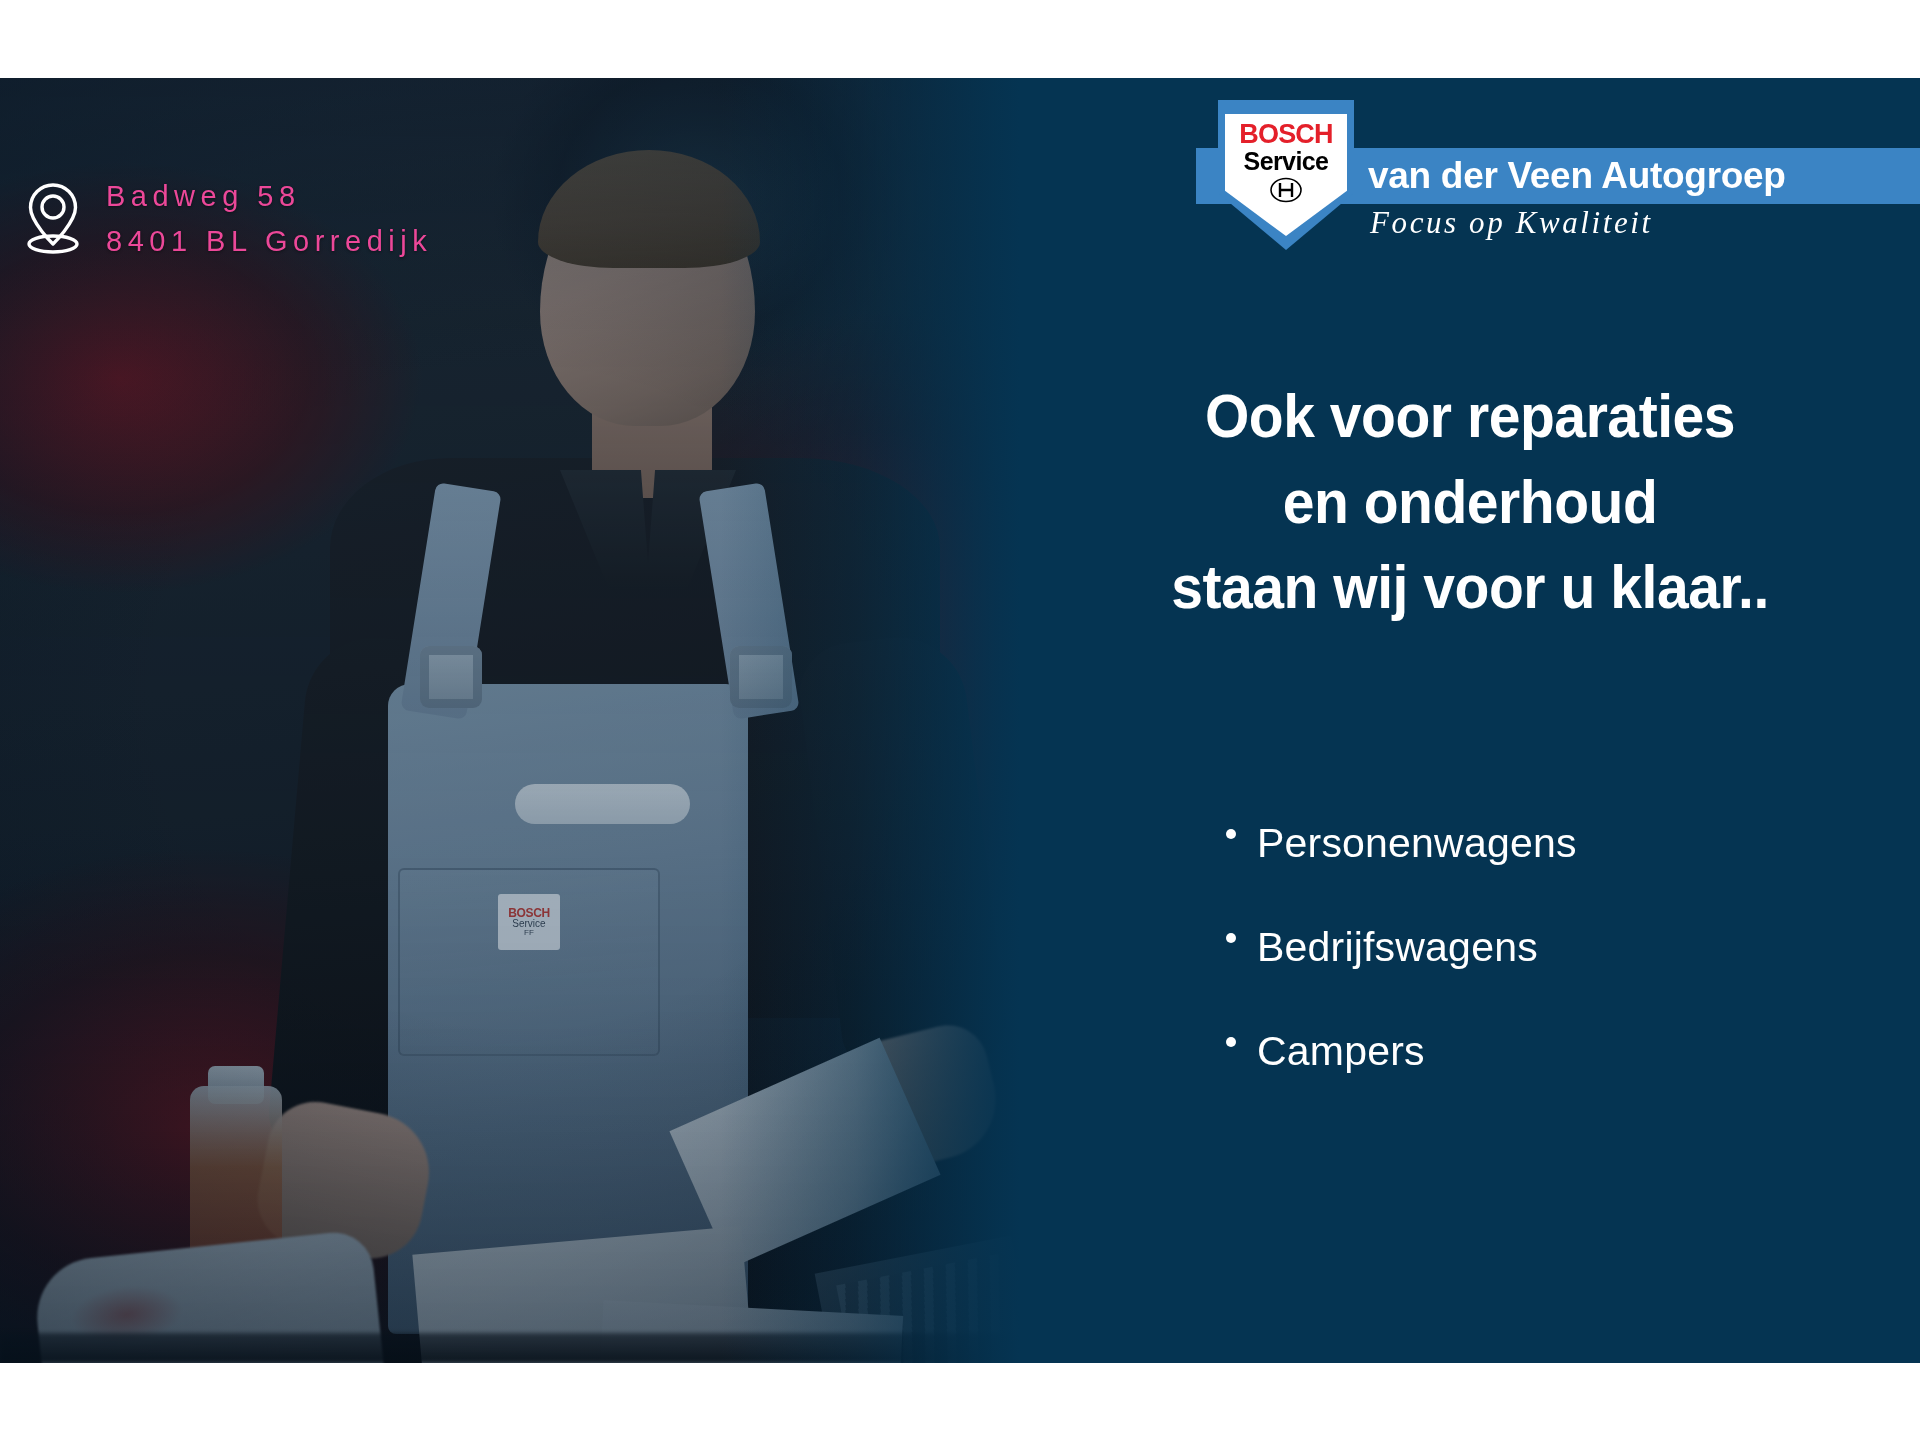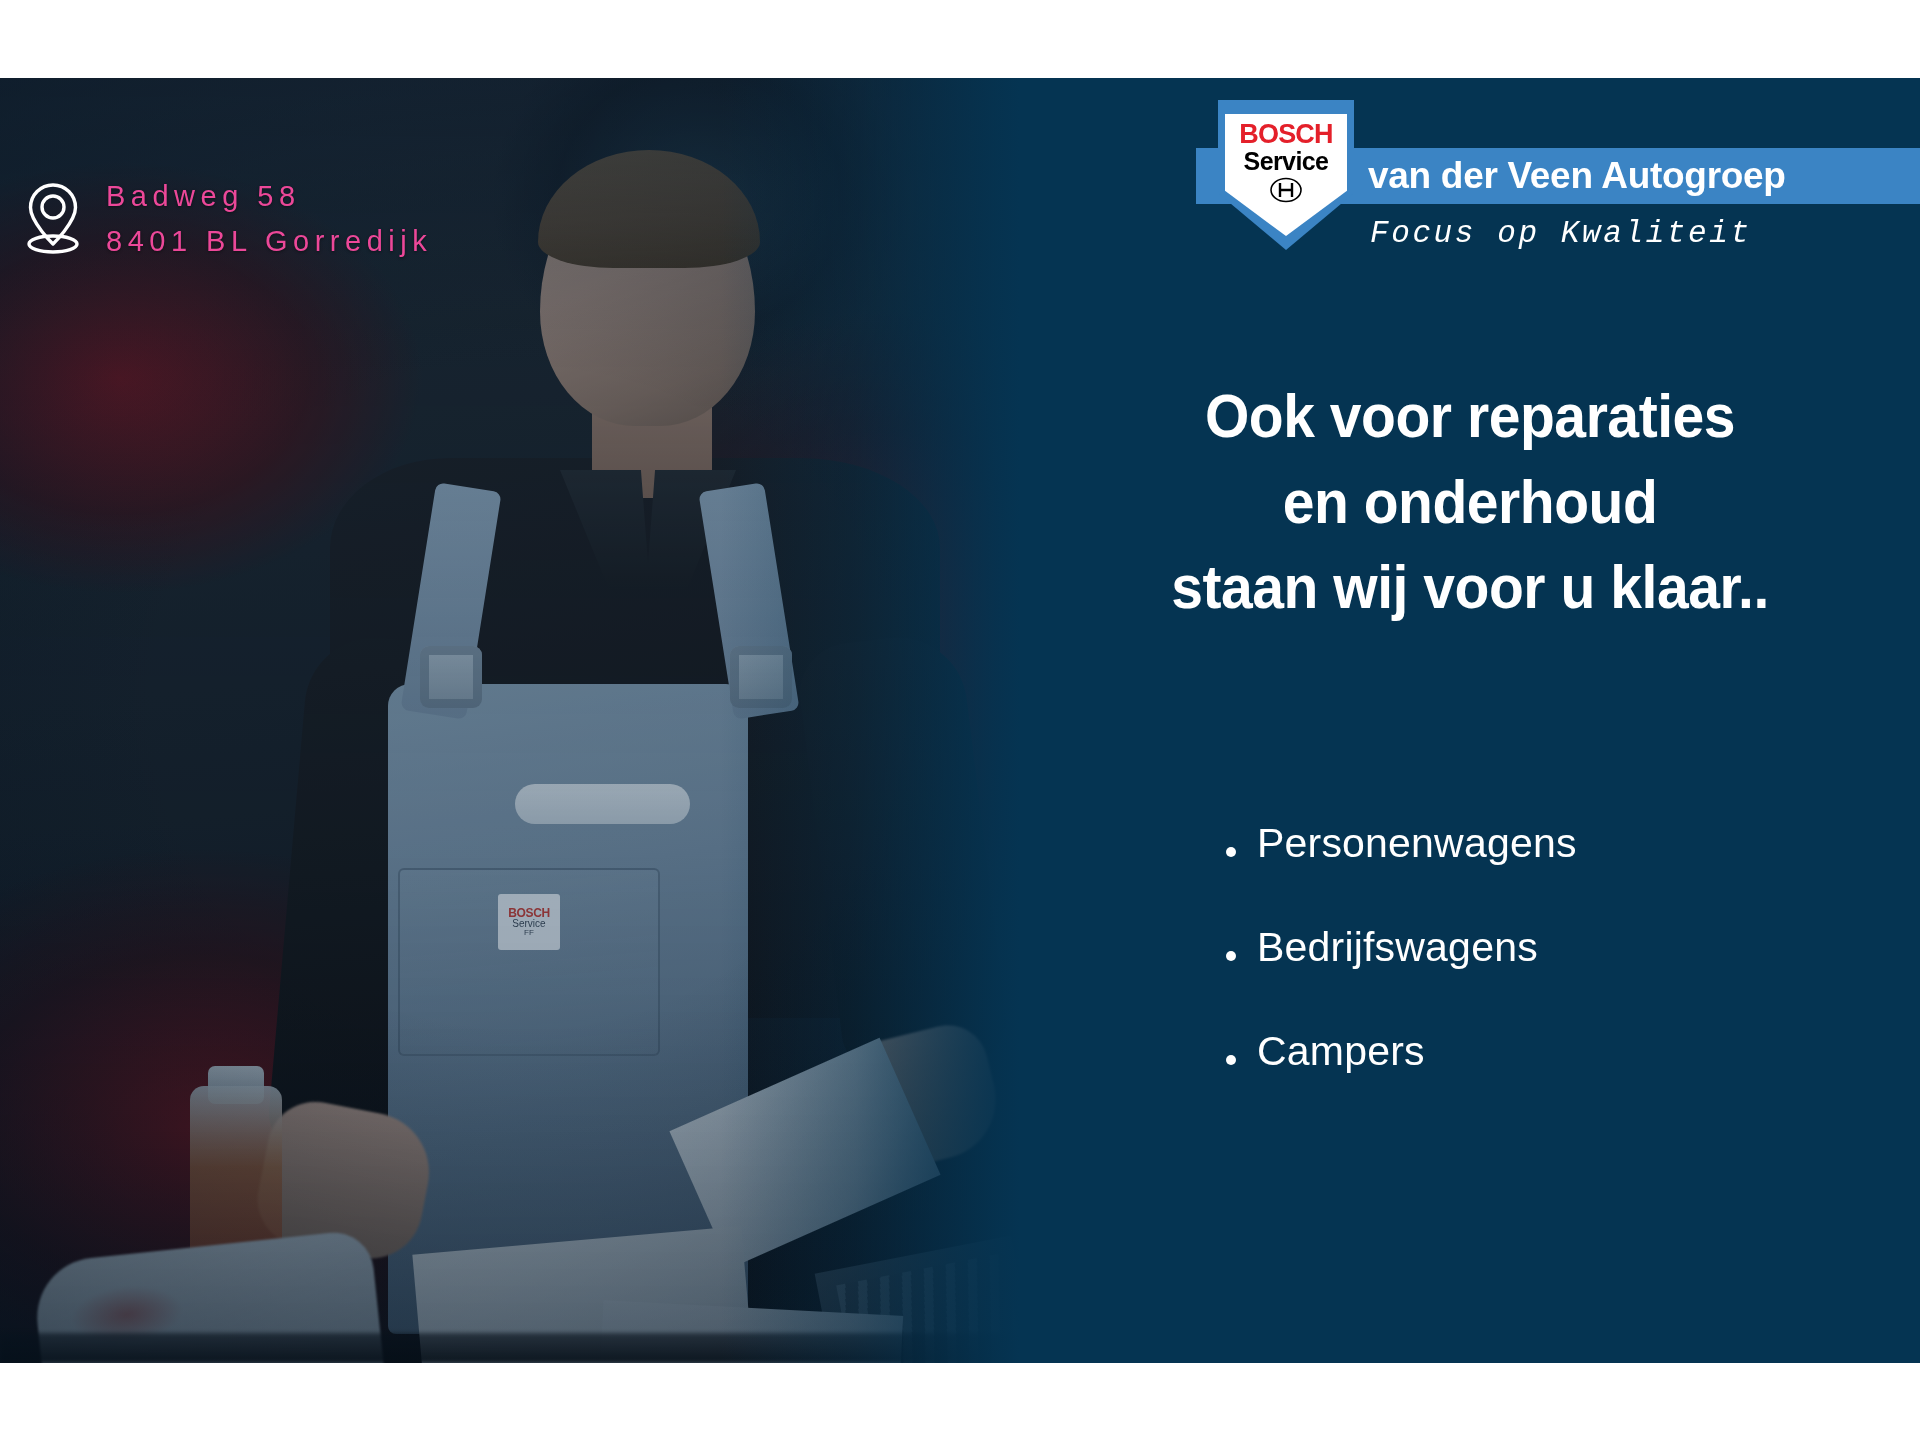--- a/index.html
+++ b/index.html
@@ -347,26 +347,26 @@
     color: #ffffff;
     font-size: 37px;
     font-weight: bold;
     letter-spacing: -0.3px;
     font-family: Liberation Sans, sans-serif;
     white-space: nowrap;
   }
   .brand-tagline {
     position: absolute;
     left: 174px;
-    top: 116px;
+    top: 105px;
     color: #ffffff;
     font-size: 31px;
     font-style: italic;
     letter-spacing: 2.6px;
-    font-family: Liberation Mono, monospace;
+    font-family: Liberation Serif, serif;
     white-space: nowrap;
   }
   
   .bosch-shield {
     position: absolute;
     left: 22px;
     top: 0;
     width: 136px;
     height: 150px;
   }
@@ -433,21 +433,21 @@
     margin: 0;
     padding: 0;
     color: #ffffff;
     font-family: "Liberation Sans", sans-serif;
     font-size: 41px;
     font-weight: normal;
     letter-spacing: 0.2px;
   }
   .bullets li {
     display: flex;
-    align-items: flex-end;
+    align-items: center;
     gap: 21px;
     margin-bottom: 57px;
     white-space: nowrap;
   }
   .bullets li:last-child { margin-bottom: 18px; }
   .bullet-dot {
     display: inline-block;
     width: 10px; height: 10px;
     border-radius: 50%;
     background: #ffffff;

